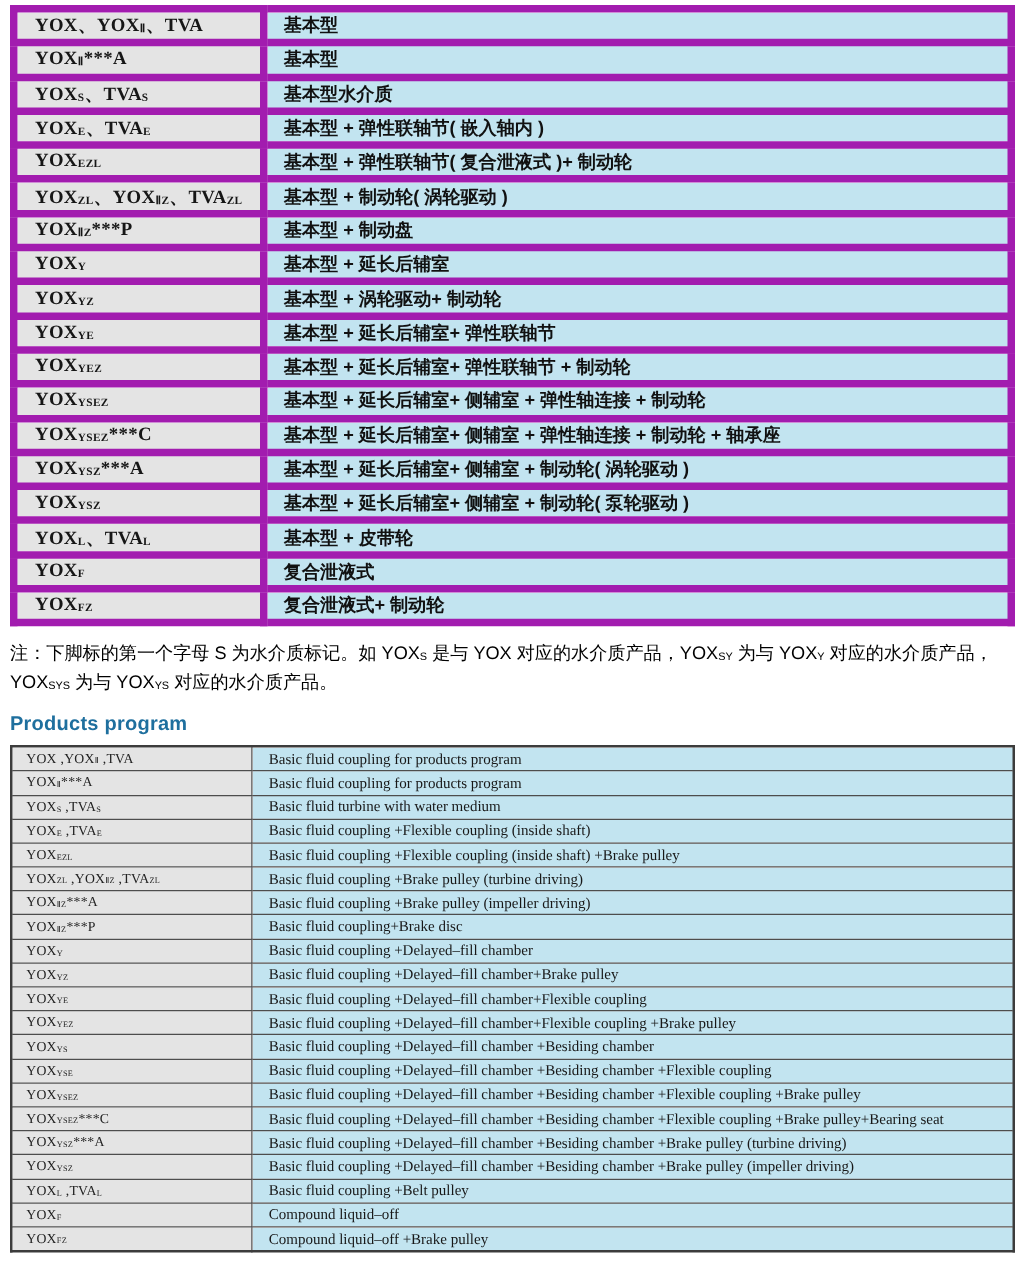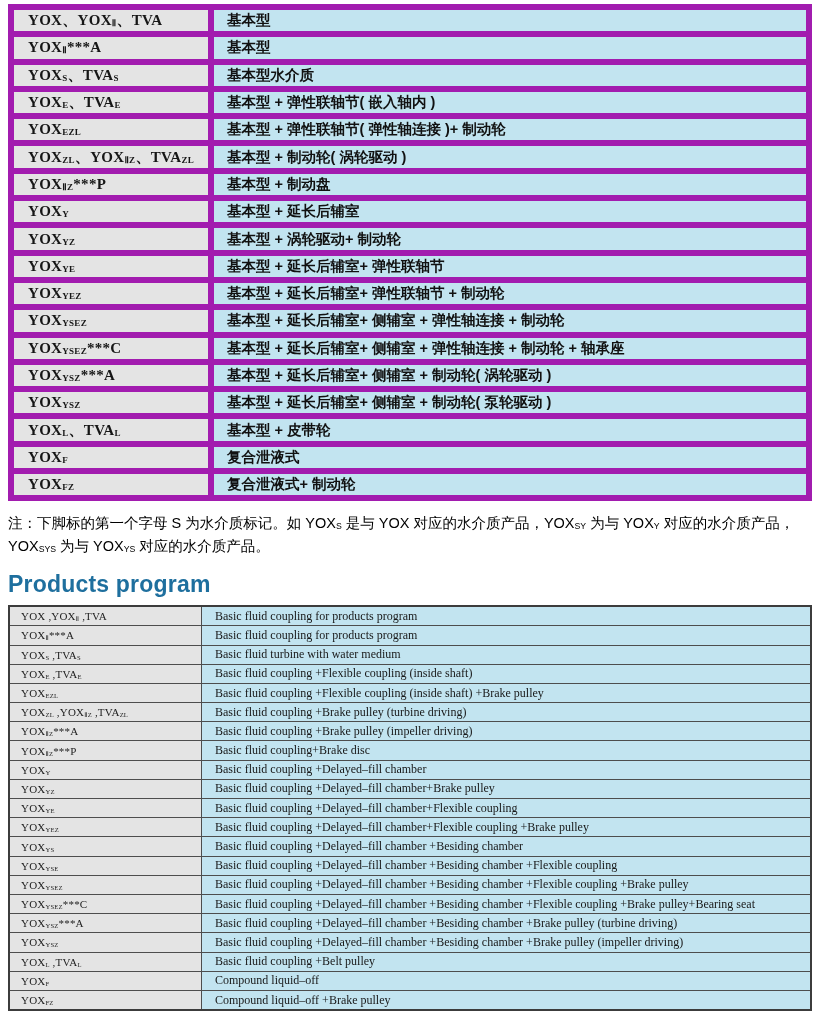--- a/index.html
+++ b/index.html
@@ -28,21 +28,21 @@
 
   
   .note{
     margin:11px 6px 0 8px;font-size:14.5px;line-height:1.58;color:#000;
     font-weight:500;white-space:normal;
   }
   .note sub{font-size:.6em;}
 
   
   .heading{
-    margin:13px 0 7px 8px;font-size:23px;font-weight:bold;color:#1e6f9e;
+    margin:13px 0 7px 8px;font-size:16px;font-weight:bold;color:#1e6f9e;
     font-family:"Liberation Sans",sans-serif;letter-spacing:.2px;
   }
 
   
   .en-table{border:2px solid #3c3c3c;}
   .en-table td{border:1px solid #4d4d4d;height:18.2px;}
   .en-table td.model{
     width:180px;background:#e4e4e4;
     font-family:"Liberation Serif",serif;font-size:11px;color:#222;
     padding:0 0 0 11px;letter-spacing:.2px;
@@ -72,21 +72,21 @@
         <tr>
           <td class="model">YOX<sub>S</sub>、TVA<sub>S</sub></td>
           <td class="desc">基本型水介质</td>
         </tr>
         <tr>
           <td class="model">YOX<sub>E</sub>、TVA<sub>E</sub></td>
           <td class="desc">基本型 + 弹性联轴节( 嵌入轴内 )</td>
         </tr>
         <tr>
           <td class="model">YOX<sub>EZL</sub></td>
-          <td class="desc">基本型 + 弹性联轴节( 弹性轴连接 )+ 制动轮</td>
+          <td class="desc">基本型 + 弹性联轴节( 复合泄液式 )+ 制动轮</td>
         </tr>
         <tr>
           <td class="model">YOX<sub>ZL</sub>、YOX<sub>ⅡZ</sub>、TVA<sub>ZL</sub></td>
           <td class="desc">基本型 + 制动轮( 涡轮驱动 )</td>
         </tr>
         <tr>
           <td class="model">YOX<sub>ⅡZ</sub>***P</td>
           <td class="desc">基本型 + 制动盘</td>
         </tr>
         <tr>

